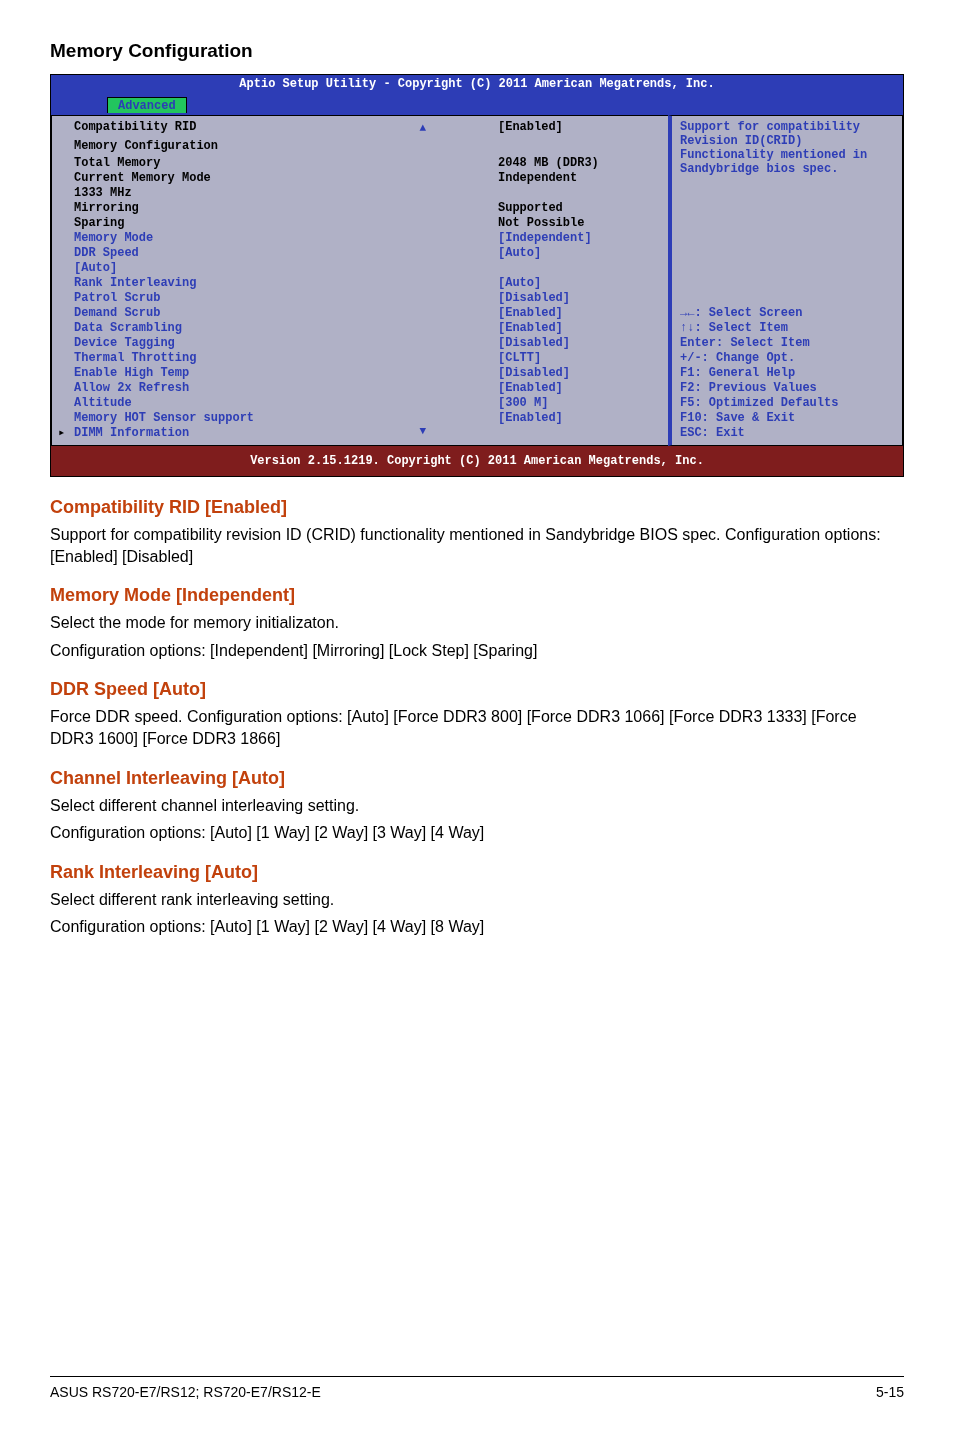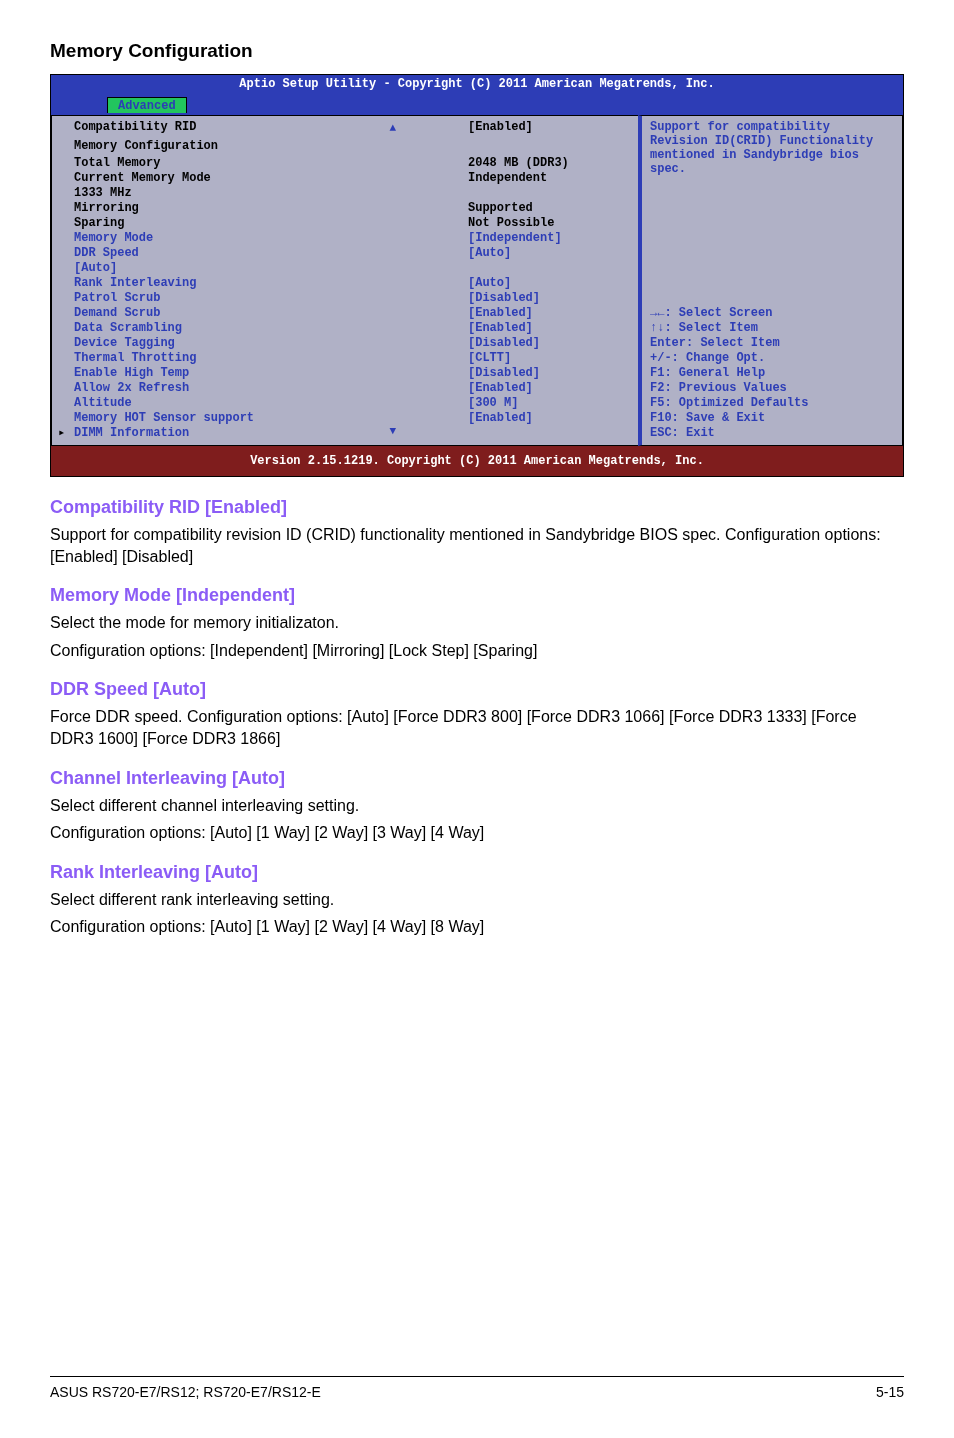--- a/index.html
+++ b/index.html
@@ -16,21 +16,21 @@
       font-weight: bold;
       font-size: 19px;
       margin-bottom: 12px;
       color: #000;
     }
     .subsection-heading {
       font-weight: bold;
       font-size: 18px;
       margin-top: 18px;
       margin-bottom: 6px;
-      color: #8b5cf6;
+      color: #c2410c;
     }
     .bios-window {
       background: #fff;
       border: 1px solid #000;
       font-family: "Courier New", monospace;
       font-size: 12px;
       margin-top: 6px;
       margin-bottom: 20px;
     }
     .bios-header {
@@ -66,21 +66,21 @@
       background: #b0b1c6;
     }
     .bios-left {
       flex: 1;
       border: 1px solid #000;
       border-right: none;
       padding: 4px 10px 4px 22px;
       min-height: 290px;
     }
     .bios-right {
-      width: 265px;
+      width: 235px;
       border: 1px solid #000;
       border-left: 4px solid #2d3db6;
       padding: 4px 8px;
       color: #2d3db6;
       display: flex;
       flex-direction: column;
       font-weight: bold;
     }
     .bios-row {
       display: flex;

